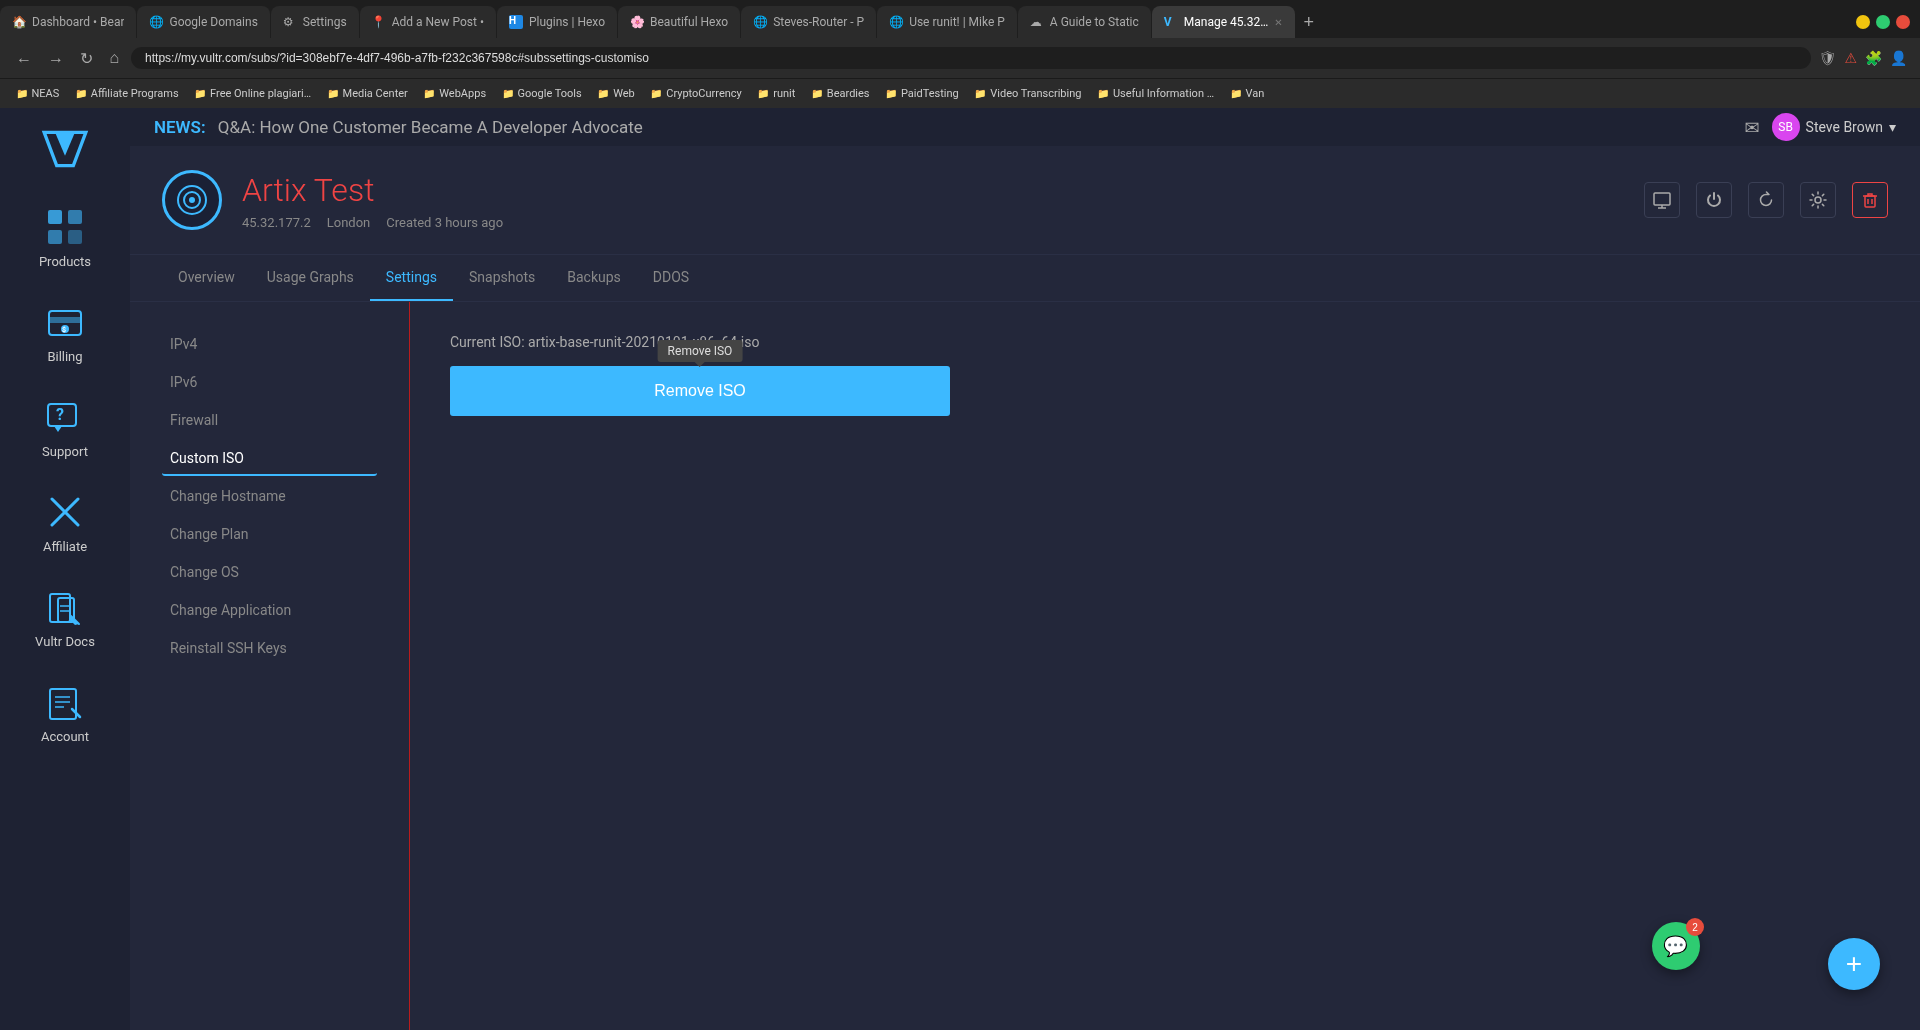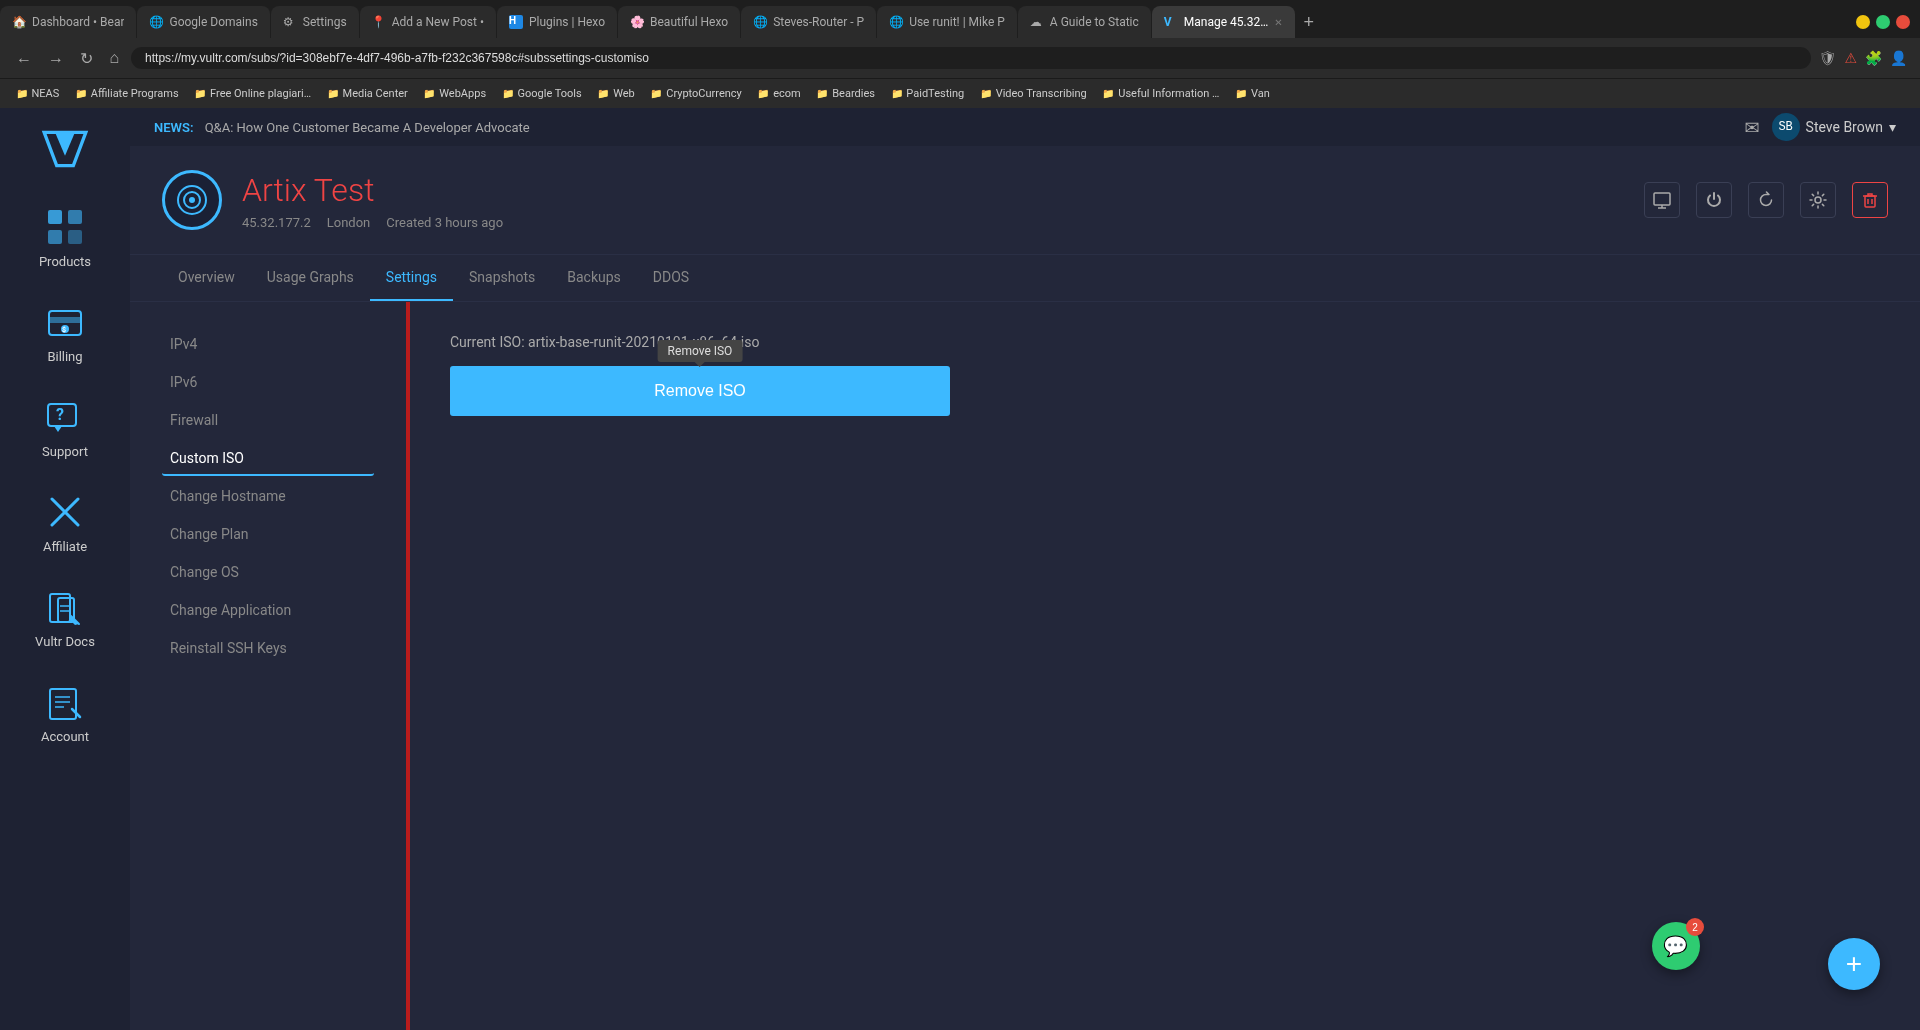--- a/index.html
+++ b/index.html
@@ -34,46 +34,46 @@
     .sidebar { width: 130px; background: #1e2233; display: flex; flex-direction: column; align-items: center; padding: 16px 0; gap: 8px; flex-shrink: 0; }
     .sidebar-logo { width: 50px; height: 50px; margin-bottom: 12px; }
     .sidebar-item { display: flex; flex-direction: column; align-items: center; gap: 6px; padding: 12px 4px; width: 100%; cursor: pointer; border-radius: 4px; }
     .sidebar-icon { width: 42px; height: 42px; display: flex; align-items: center; justify-content: center; }
     .sidebar-label { font-size: 13px; color: #ccc; }
 
     
     .main-content { flex: 1; background: #23273a; overflow-y: auto; display: flex; flex-direction: column; }
 
     
-    .news-bar { background: #1e2233; padding: 8px 24px; font-size: 13px; color: #aaa; flex-shrink: 0; }
+    .news-bar { background: #1e2233; padding: 8px 24px; font-size: 17px; color: #aaa; flex-shrink: 0; }
     .news-bar .news-label { color: #3db9ff; font-weight: 600; margin-right: 8px; }
 
     
     .top-bar { display: flex; align-items: center; justify-content: flex-end; padding: 0 24px; height: 40px; background: #1e2233; gap: 12px; flex-shrink: 0; }
     .top-bar-icon { color: #aaa; font-size: 18px; cursor: pointer; }
     .user-info { display: flex; align-items: center; gap: 6px; color: #ccc; font-size: 14px; cursor: pointer; }
-    .user-avatar { width: 28px; height: 28px; border-radius: 50%; background: #0c4a6e; display: flex; align-items: center; justify-content: center; font-size: 12px; color: #fff; font-family: Liberation Mono, monospace; }
+    .user-avatar { width: 28px; height: 28px; border-radius: 50%; background: #d946ef; display: flex; align-items: center; justify-content: center; font-size: 12px; color: #fff; }
 
     
     .server-header { display: flex; align-items: center; padding: 24px 32px; background: #23273a; border-bottom: 1px solid #2a2f45; }
     .server-icon { width: 60px; height: 60px; border-radius: 50%; border: 3px solid #3db9ff; display: flex; align-items: center; justify-content: center; margin-right: 20px; background: #1a2035; }
     .server-title { font-size: 32px; font-weight: 300; color: #ef4444; margin-bottom: 6px; }
     .server-meta { font-size: 13px; color: #888; display: flex; gap: 16px; }
     .server-actions { margin-left: auto; display: flex; gap: 16px; align-items: center; }
     .server-action-btn { background: none; border: 1px solid #3a3f55; color: #aaa; width: 36px; height: 36px; border-radius: 4px; cursor: pointer; font-size: 16px; display: flex; align-items: center; justify-content: center; }
     .delete-btn { color: #e44; border-color: #e44; }
 
     
     .tabs-nav { display: flex; gap: 0; padding: 0 32px; background: #23273a; border-bottom: 1px solid #2a2f45; }
     .tab-item { padding: 14px 16px; font-size: 14px; color: #888; cursor: pointer; border-bottom: 2px solid transparent; }
     .tab-item.active { color: #3db9ff; border-bottom: 2px solid #3db9ff; }
 
     
     .settings-content { display: flex; flex: 1; padding: 0; }
-    .settings-sidebar { width: 280px; padding: 24px 32px; border-right: 4px solid #b91c1c; display: flex; flex-direction: column; gap: 2px; }
+    .settings-sidebar { width: 280px; padding: 24px 32px; border-right: 1px solid #b91c1c; display: flex; flex-direction: column; gap: 2px; }
     .settings-menu-item { padding: 10px 8px; font-size: 14px; color: #888; cursor: pointer; border-radius: 3px; }
     .settings-menu-item.active { color: #fff; border-bottom: 2px solid #3db9ff; }
 
     
     .settings-panel { flex: 1; padding: 32px 40px; }
     .custom-iso-title { font-size: 26px; font-weight: 300; color: #fff; margin-bottom: 12px; }
     .custom-iso-title .upload-link { font-size: 16px; color: #aaa; font-weight: 400; }
     .current-iso { font-size: 14px; color: #aaa; margin-bottom: 16px; }
     .tooltip { background: #444; color: #ddd; font-size: 12px; padding: 4px 10px; border-radius: 3px; position: absolute; bottom: 100%; left: 50%; transform: translateX(-50%); white-space: nowrap; margin-bottom: 4px; }
     .tooltip::after { content: ''; position: absolute; top: 100%; left: 50%; transform: translateX(-50%); border: 5px solid transparent; border-top-color: #444; }
@@ -183,21 +183,21 @@
     <div class="bookmark">
       <span class="bk-icon">📁</span>
       <span>Web</span>
     </div>
     <div class="bookmark">
       <span class="bk-icon">📁</span>
       <span>CryptoCurrency</span>
     </div>
     <div class="bookmark">
       <span class="bk-icon">📁</span>
-      <span>ecom</span>
+      <span>runit</span>
     </div>
     <div class="bookmark">
       <span class="bk-icon">📁</span>
       <span>Beardies</span>
     </div>
     <div class="bookmark">
       <span class="bk-icon">📁</span>
       <span>PaidTesting</span>
     </div>
     <div class="bookmark">

